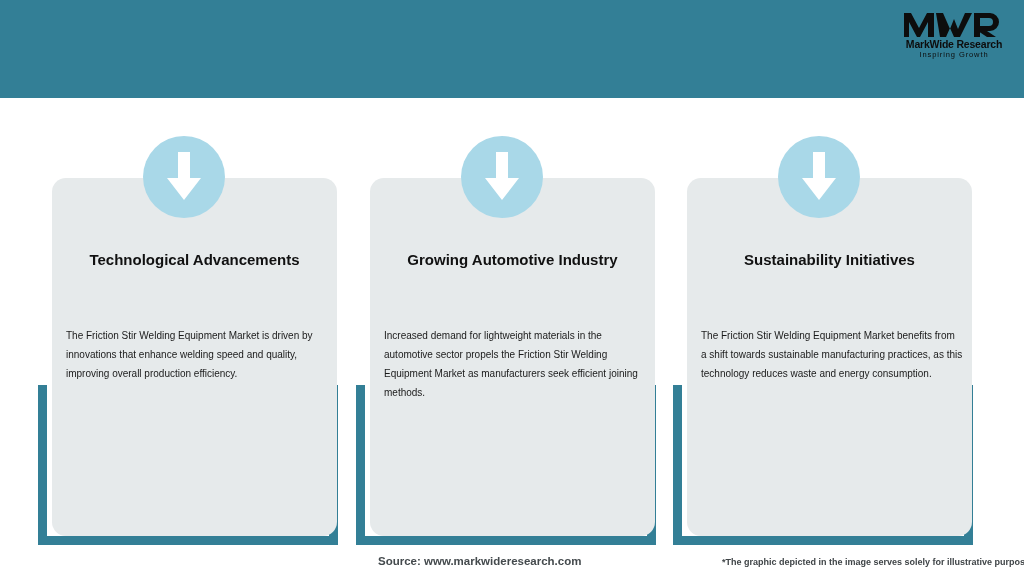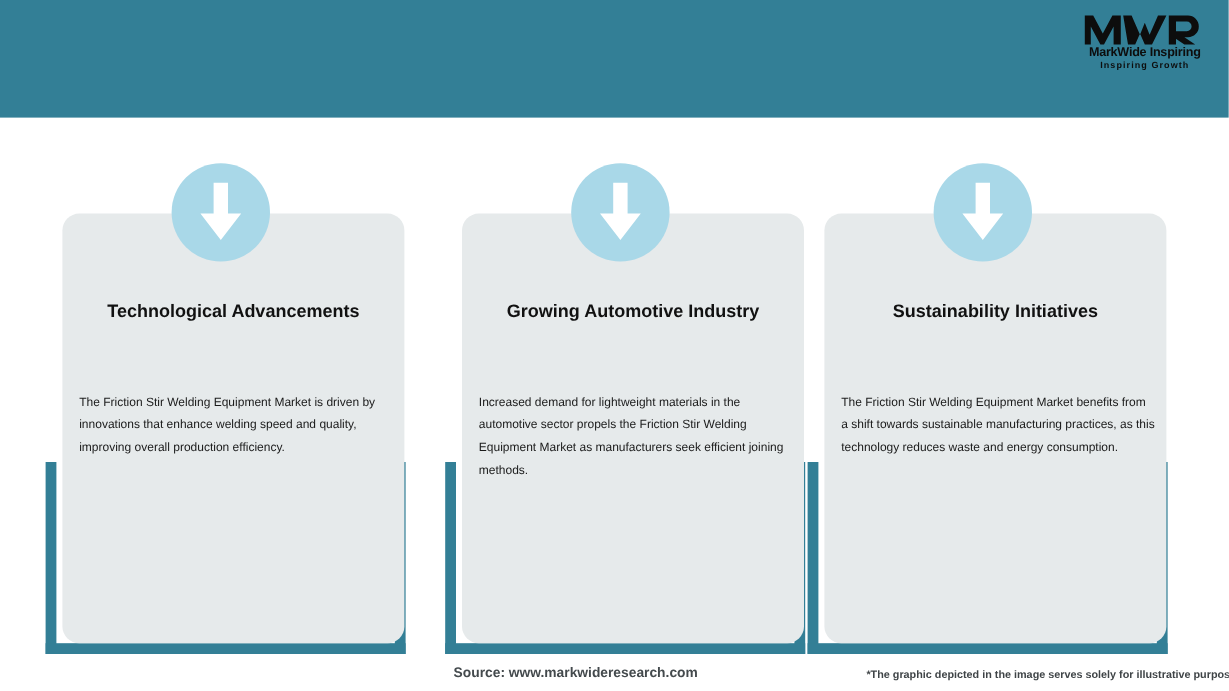--- a/index.html
+++ b/index.html
@@ -62,42 +62,42 @@
     letter-spacing: -0.2px;
     white-space: nowrap;
   }
   .logo-tag {
     position: absolute;
     left: 0;
     top: 41px;
     width: 104px;
     text-align: center;
     font-size: 7.5px;
-    font-weight: bold;
+    font-weight: normal;
     color: #0d0d0d;
     letter-spacing: 0.9px;
     white-space: nowrap;
   }
 
   
   .cards {
     position: absolute;
     left: 0;
     top: 98px;
     width: 1024px;
     height: 478px;
   }
   .card-wrap {
     position: absolute;
     top: 0;
     width: 300px;
     height: 420px;
   }
   .card-wrap.c1 { left: 38px; }
-  .card-wrap.c2 { left: 371px; }
+  .card-wrap.c2 { left: 356px; }
   .card-wrap.c3 { left: 673px; }
 
   
   .frame {
     position: absolute;
     left: 0;
     top: 287px;
     width: 300px;
     height: 160px;
   }
@@ -197,21 +197,21 @@
   <div class="logo">
     <div class="logo-mark">
       <svg width="104" height="30" viewBox="0 0 104 30" xmlns="http://www.w3.org/2000/svg">
         <g fill="#0d0d0d">
           <polygon points="2,28 2,4 9,4 17,19 25,4 32,4 32,28 26,28 26,13 18,28 15,28 7,13 7,28"></polygon>
           <polygon points="34,4 41,4 48,20 52,10 56,20 63,4 70,4 58,28 52,28 48,19 44,28 38,28"></polygon>
           <path d="M72,4 h16 a9,9 0 0 1 0,18 h-3 l9,6 h-9 l-9,-6 v-5 h11 a4,4 0 0 0 0,-8 h-9 v19 h-6 z"></path>
         </g>
       </svg>
     </div>
-    <div class="logo-name">MarkWide Inspiring</div>
+    <div class="logo-name">MarkWide Research</div>
     <div class="logo-tag">Inspiring Growth</div>
   </div>
 </div>
 
 <div class="cards">
 
   <div class="card-wrap c1">
     <div class="frame">
       <div class="bar-l"></div>
       <div class="bar-r"></div>

